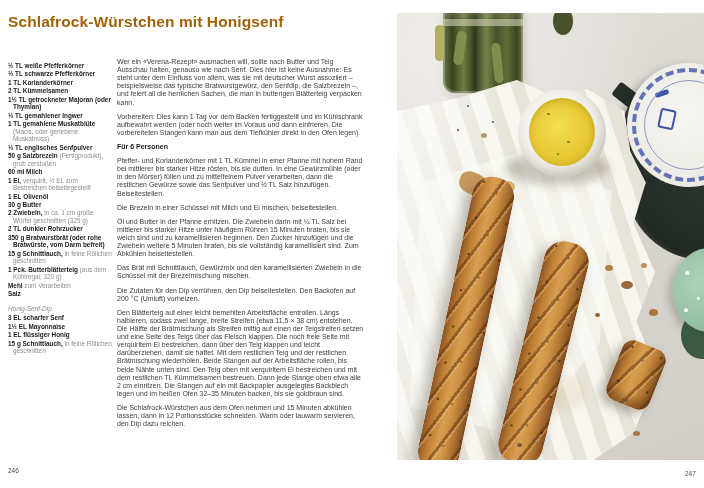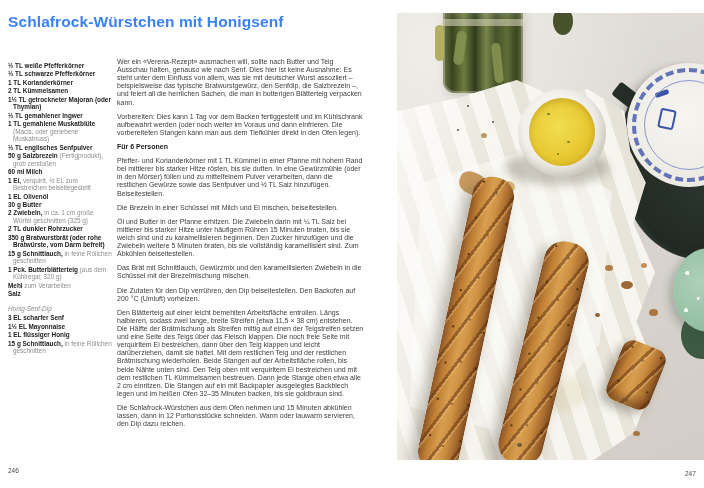--- a/index.html
+++ b/index.html
@@ -1,19 +1,19 @@
 <!DOCTYPE html>
 <html lang="de"><head>
 <meta charset="utf-8">
 <style>
   html,body{margin:0;padding:0}
   body{width:704px;height:488px;background:#fff;font-family:"Liberation Sans",sans-serif;overflow:hidden}
   .spread{position:relative;width:704px;height:488px;background:#fff}
 
-  .title{position:absolute;left:8px;top:13px;font-size:15.5px;font-weight:700;color:#3b82f6;letter-spacing:.1px;margin:0}
+  .title{position:absolute;left:8px;top:13px;font-size:15.5px;font-weight:700;color:#a16207;letter-spacing:.1px;margin:0}
 
   .ingredients{position:absolute;left:8px;top:62px;width:105px;font-size:6.4px;line-height:1.19;color:#8d8d8d}
   .ingredients [data-name="ingredient-item"]{padding-left:5px;text-indent:-5px;margin:0 0 .8px}
   .ingredients b{color:#1b1b1b;font-weight:700}
   .dip-title{font-style:italic;color:#8d8d8d;margin:7px 0 2px}
 
   .bodycol{position:absolute;left:117px;top:58px;width:247px;font-size:7px;line-height:1.16;color:#3d3d3d}
   .bodycol p{margin:0 0 6px}
   .servings{font-weight:700;color:#1b1b1b}
   .steps p{margin:0 0 6px}

